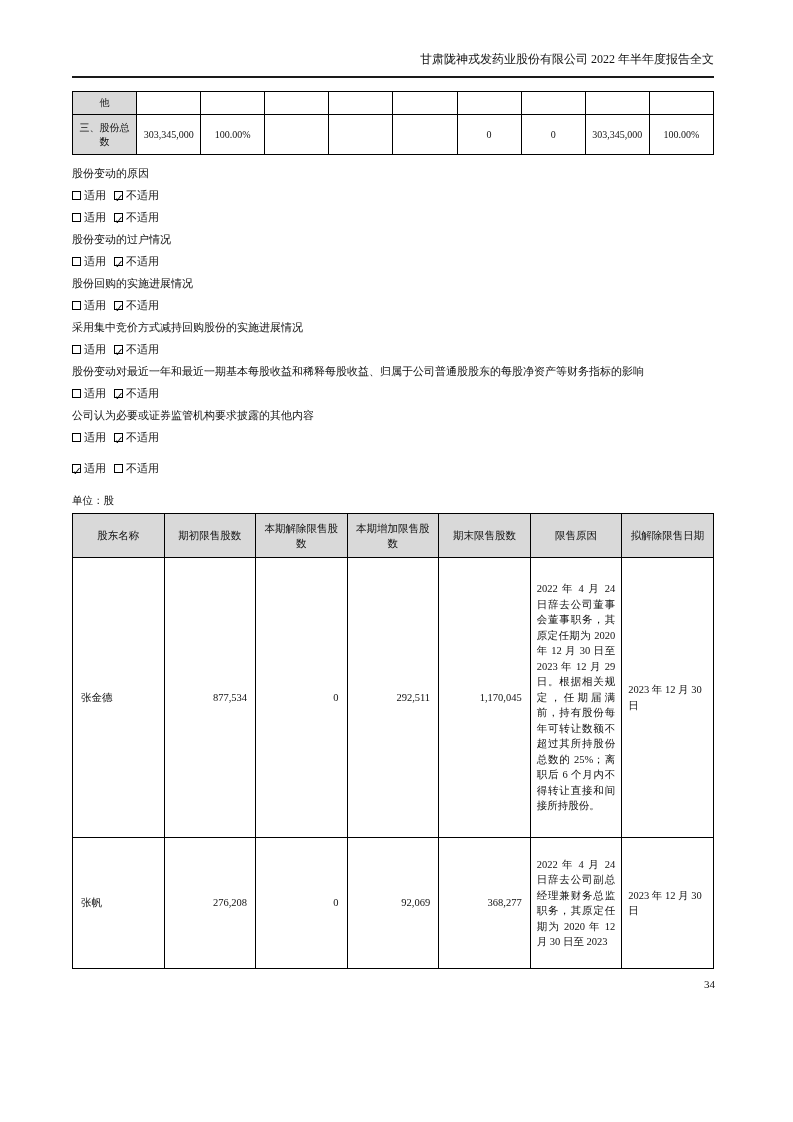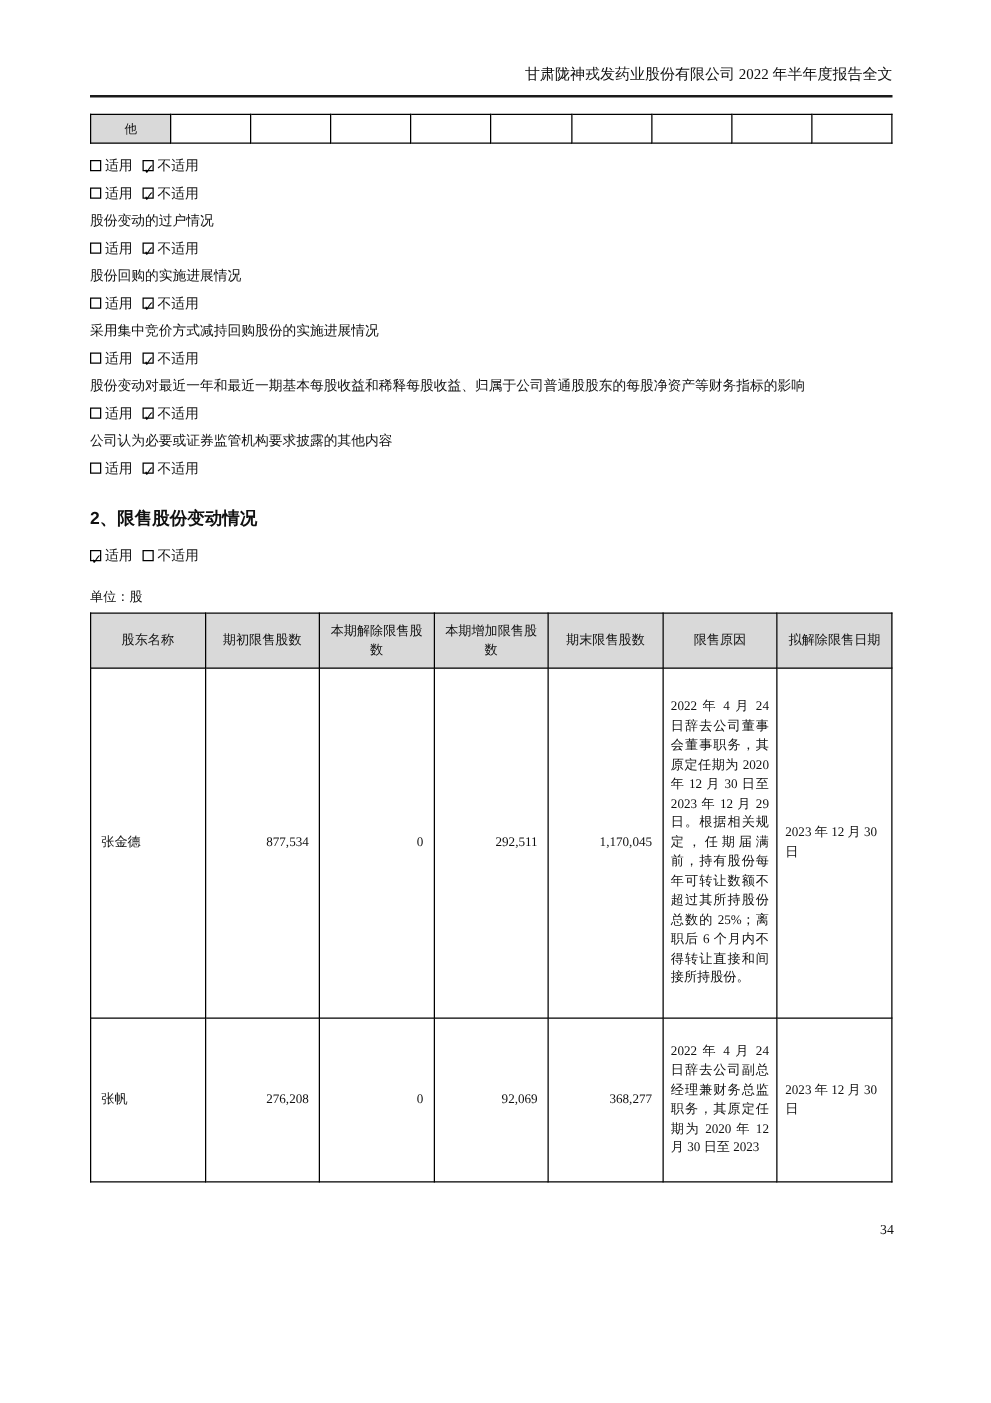--- a/index.html
+++ b/index.html
@@ -119,25 +119,38 @@
         <td></td>
         <td></td>
         <td></td>
         <td></td>
         <td></td>
         <td></td>
         <td></td>
         <td></td>
         <td></td>
       </tr>
+      <tr class="totals">
+        <td class="shade c-label">三、股份总数</td>
+        <td class="num">303,345,000</td>
+        <td class="pct">100.00%</td>
+        <td></td>
+        <td></td>
+        <td></td>
+        <td class="num">0</td>
+        <td class="num">0</td>
+        <td class="num">303,345,000</td>
+        <td class="pct">100.00%</td>
+      </tr>
     </tbody>
   </table>
 
   <div class="sections">
 
+    <p class="line">股份变动的原因</p>
     <p class="line">
       <span class="cbx"></span><span>适用</span><span class="gap"></span><span class="cbx checked"></span><span>不适用</span>
     </p>
 
     <p class="line">
       <span class="cbx"></span><span>适用</span><span class="gap"></span><span class="cbx checked"></span><span>不适用</span>
     </p>
 
     <p class="line">股份变动的过户情况</p>
     <p class="line">
@@ -159,21 +172,20 @@
       <span class="cbx"></span><span>适用</span><span class="gap"></span><span class="cbx checked"></span><span>不适用</span>
     </p>
 
     <p class="line">公司认为必要或证券监管机构要求披露的其他内容</p>
     <p class="line">
       <span class="cbx"></span><span>适用</span><span class="gap"></span><span class="cbx checked"></span><span>不适用</span>
     </p>
 
   </div>
 
-  <h3 class="sec2-heading">2、限售股份变动情况</h3>
 
   <p class="line sec2-apply">
     <span class="cbx checked"></span><span>适用</span><span class="gap"></span><span class="cbx"></span><span>不适用</span>
   </p>
 
   <div class="unit-line">单位：股</div>
 
   <table class="restricted-table">
     <colgroup>
       <col style="width:14.28%">

